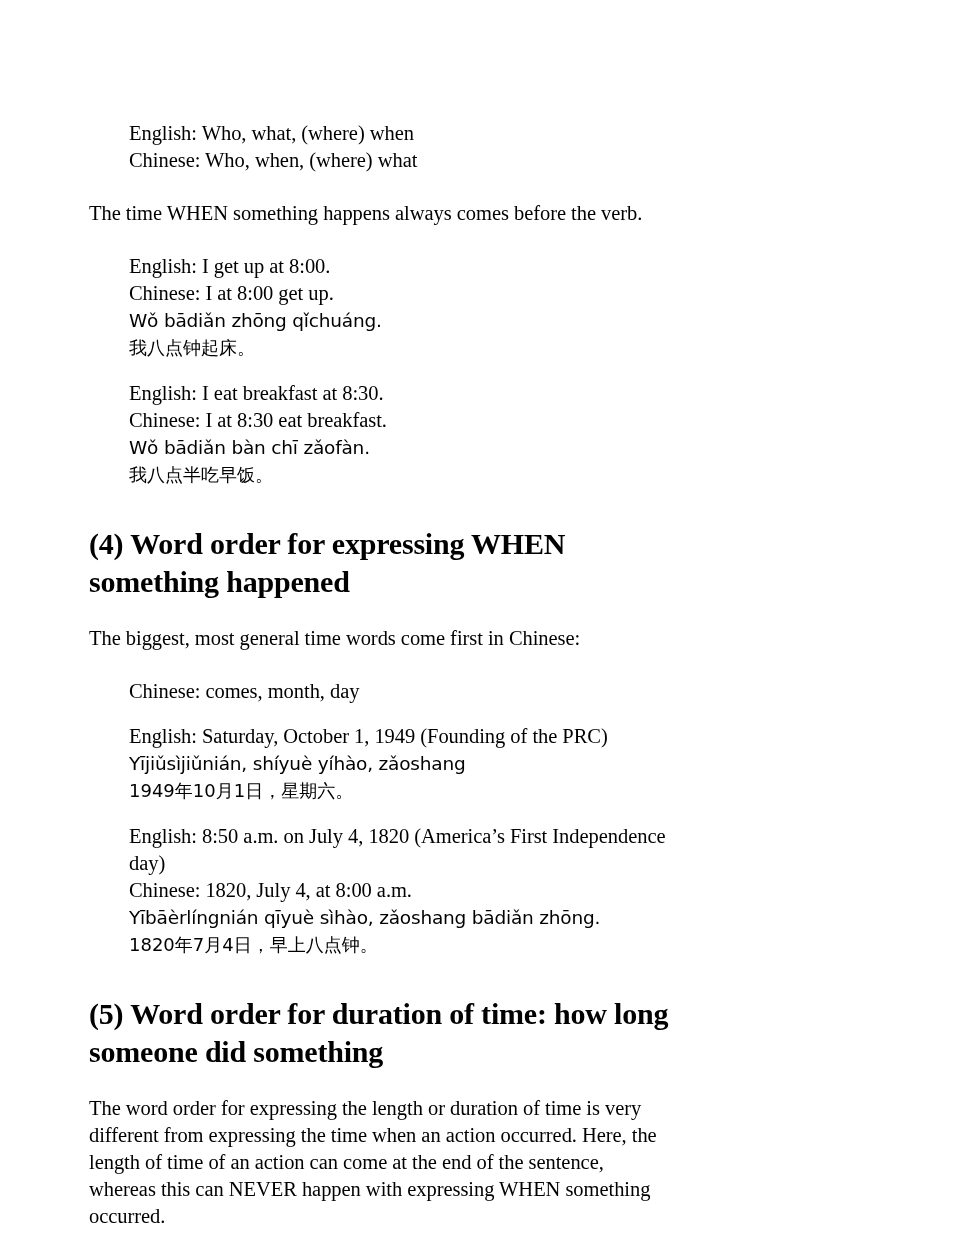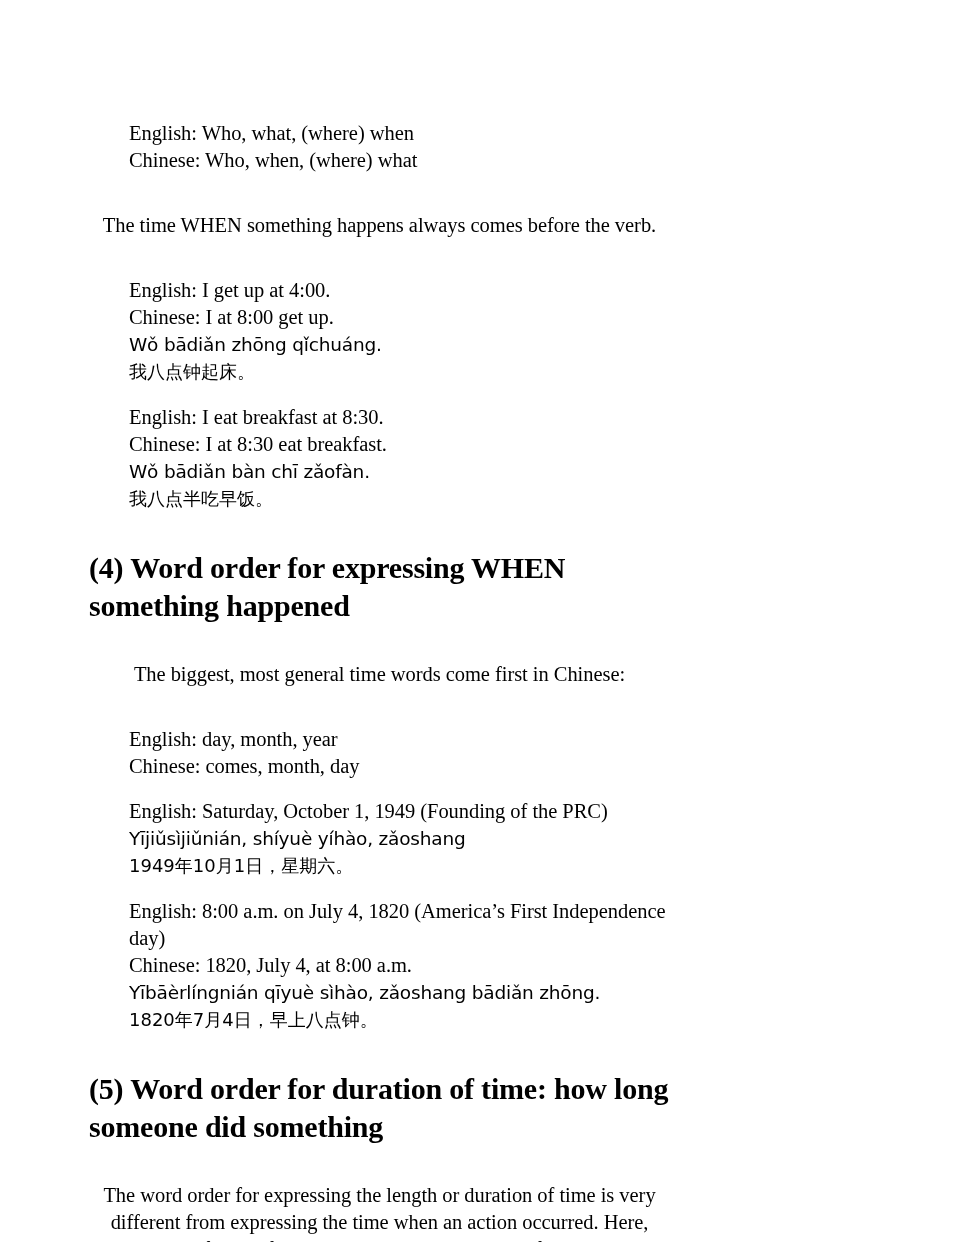--- a/index.html
+++ b/index.html
@@ -21,23 +21,23 @@
     width: 762px;
     min-height: 1242px;
     padding: 120px 92px 40px 89px;
   }
 
   
 
   .para {
     font-size: 20.5px;
     line-height: 27px;
-    margin: 12px;
+    margin: 0;
     padding: 0;
-    text-align: center;
+    text-align: left;
     max-width: 780px;
     letter-spacing: -0.05px;
   }
 
   .example {
     margin: 0;
     padding: 0 0 0 40px;
     max-width: 780px;
   }
 
@@ -89,21 +89,21 @@
     <div class="line">Chinese: Who, when, (where) what</div>
   </div>
 
   <div class="gap-lg"></div>
 
   <p class="para">The time WHEN something happens always comes before the verb.</p>
 
   <div class="gap-lg"></div>
 
   <div class="example">
-    <div class="line">English: I get up at 4:00.</div>
+    <div class="line">English: I get up at 8:00.</div>
     <div class="line">Chinese: I at 8:00 get up.</div>
     <div class="line pinyin">Wǒ bādiǎn zhōng qǐchuáng.</div>
     <div class="line hanzi">我八点钟起床。</div>
   </div>
 
   <div class="gap-md"></div>
 
   <div class="example">
     <div class="line">English: I eat breakfast at 8:30.</div>
     <div class="line">Chinese: I at 8:30 eat breakfast.</div>
@@ -115,36 +115,35 @@
 
   <h2 class="heading">(4) Word order for expressing WHEN something happened</h2>
 
   <div class="gap-head-bot"></div>
 
   <p class="para">The biggest, most general time words come first in Chinese:</p>
 
   <div class="gap-lg"></div>
 
   <div class="example">
-    <div class="line">English: day, month, year</div>
     <div class="line">Chinese: comes, month, day</div>
   </div>
 
   <div class="gap-md"></div>
 
   <div class="example">
     <div class="line">English: Saturday, October 1, 1949 (Founding of the PRC)</div>
     <div class="line pinyin">Yījiǔsìjiǔnián, shíyuè yíhào, zǎoshang</div>
     <div class="line hanzi">1949年10月1日，星期六。</div>
   </div>
 
   <div class="gap-md"></div>
 
   <div class="example">
-    <div class="line">English: 8:00 a.m. on July 4, 1820 (America’s First Independence day)</div>
+    <div class="line">English: 8:50 a.m. on July 4, 1820 (America’s First Independence day)</div>
     <div class="line">Chinese: 1820, July 4, at 8:00 a.m.</div>
     <div class="line pinyin">Yībāèrlíngnián qīyuè sìhào, zǎoshang bādiǎn zhōng.</div>
     <div class="line hanzi">1820年7月4日，早上八点钟。</div>
   </div>
 
   <div class="gap-head-top"></div>
 
   <h2 class="heading">(5) Word order for duration of time: how long someone did something</h2>
 
   <div class="gap-head-bot"></div>

